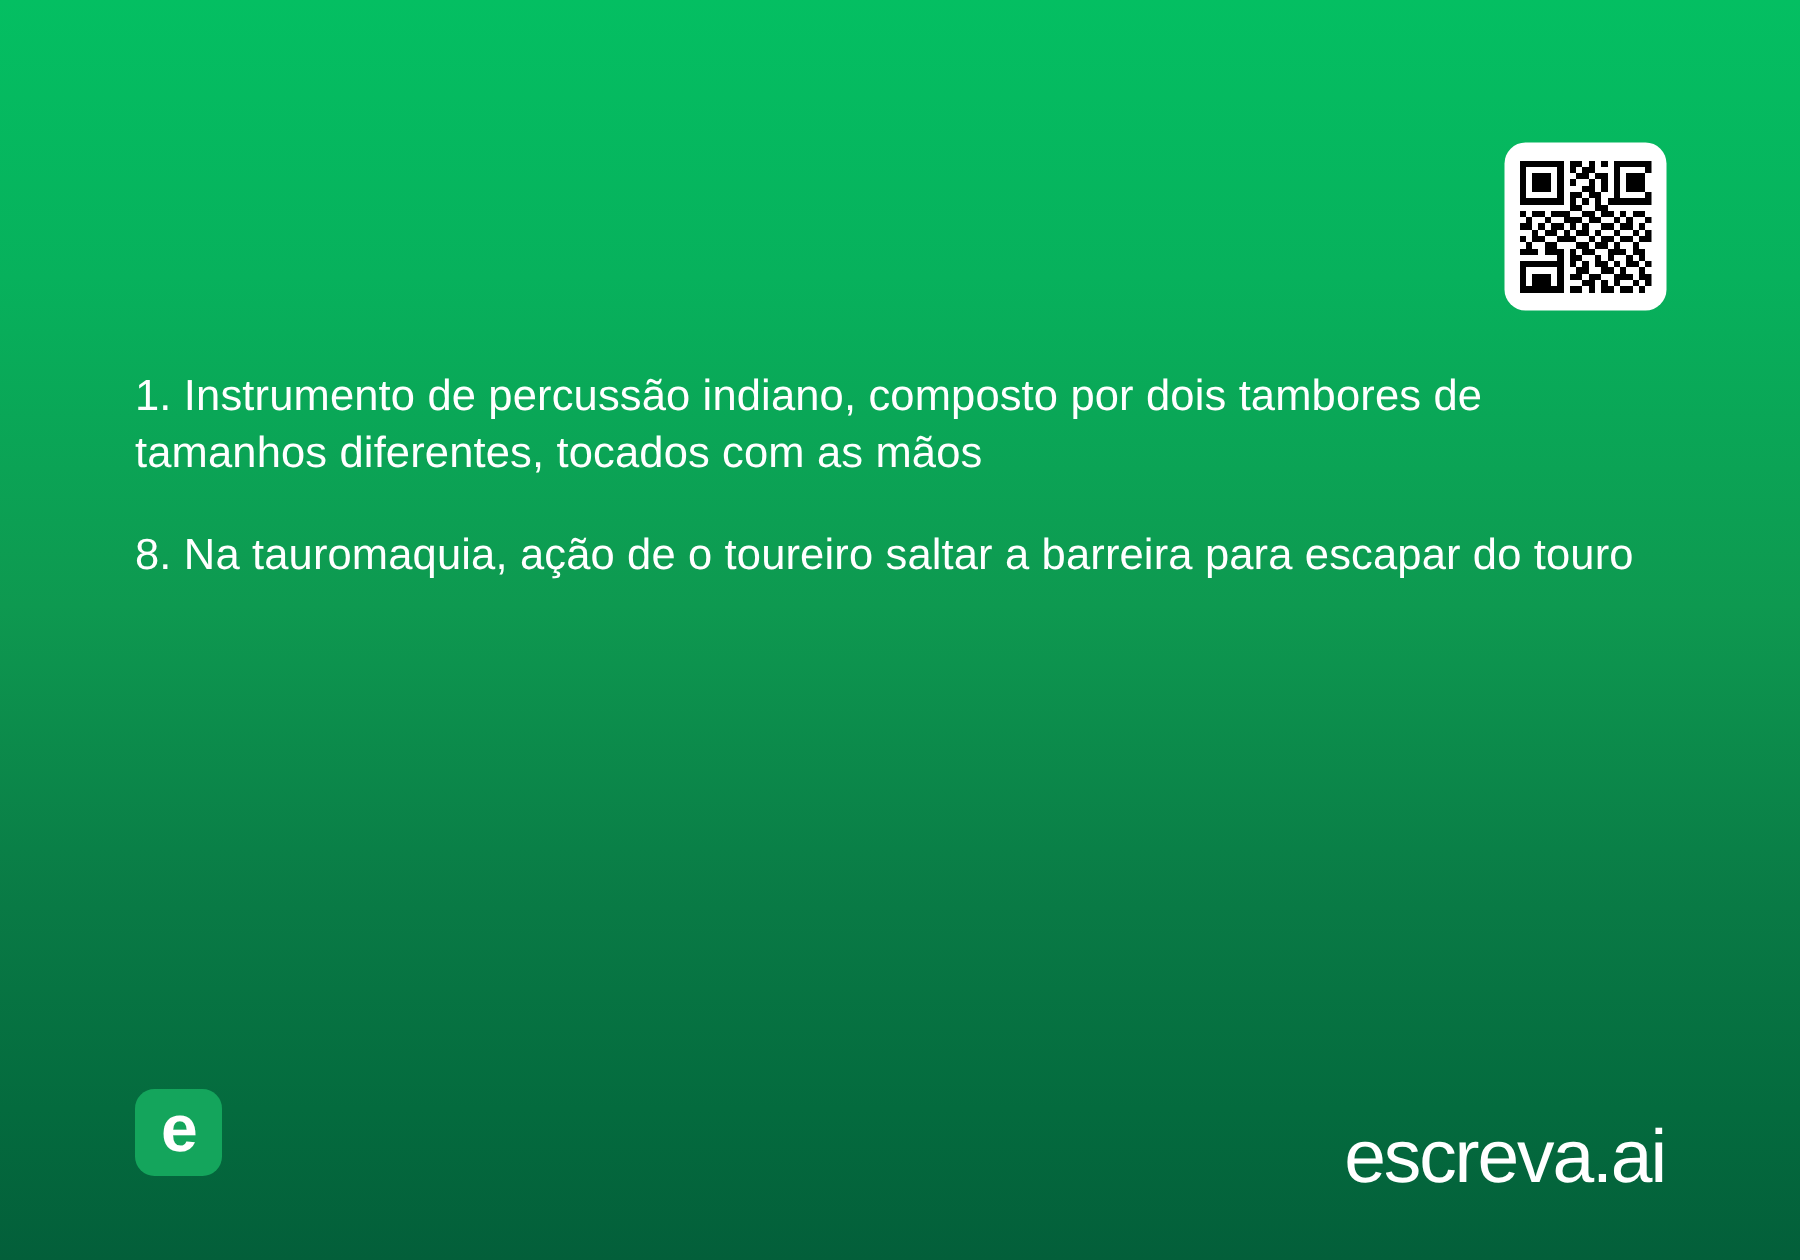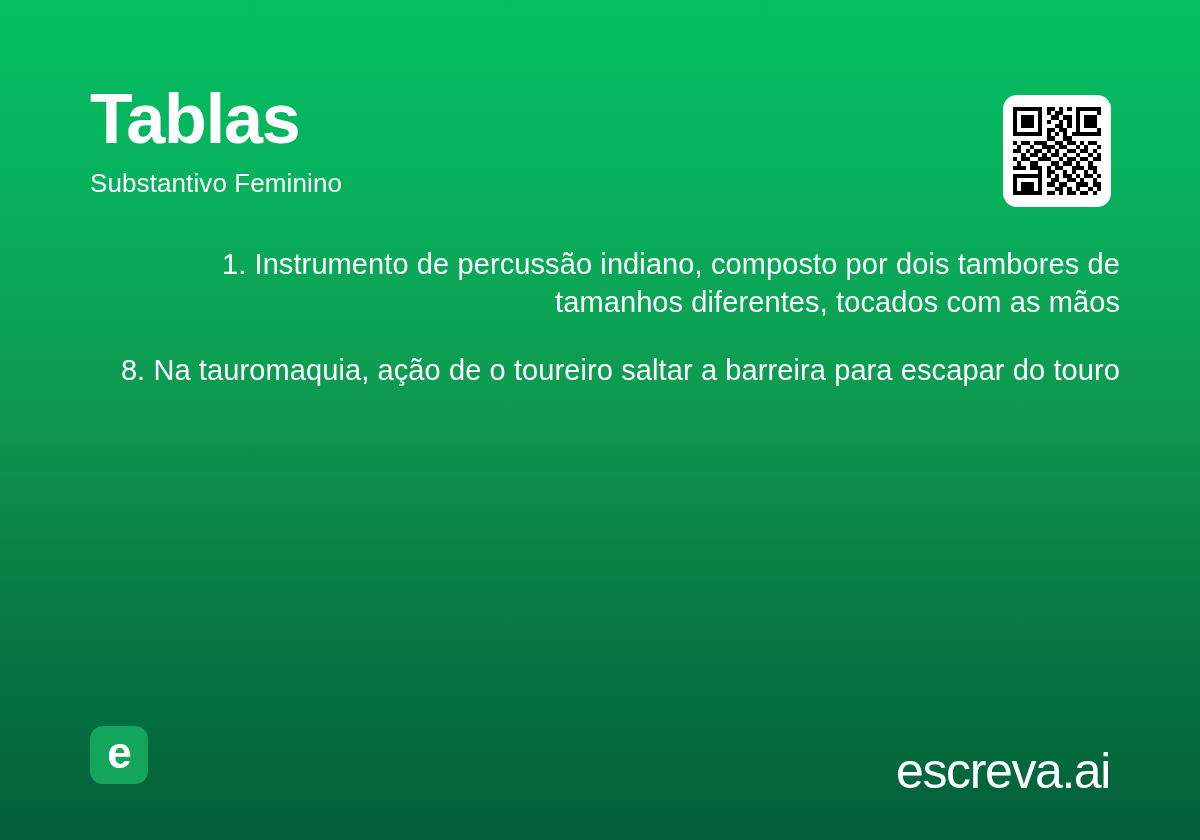--- a/index.html
+++ b/index.html
@@ -65,21 +65,20 @@
     height: 100%;
     display: block;
   }
 
   
   #definitions {
     position: absolute;
     left: 90px;
     top: 246px;
     width: 1030px;
-    text-align: right;
   }
   .definition {
     font-size: 29px;
     font-weight: 400;
     color: #ffffff;
     line-height: 1.30;
     margin: 0 0 31px 0;
     letter-spacing: 0.1px;
   }
   .definition:last-child { margin-bottom: 0; }
@@ -121,24 +120,20 @@
     font-weight: 400;
     line-height: 1;
     letter-spacing: -1.4px;
   }
 </style>
 </head>
 <body>
 
 <div id="card">
 
-  <div id="header">
-    <h1 id="title">Tablas</h1>
-    <div id="subtitle">Substantivo Feminino</div>
-  </div>
 
   <div id="qr-card">
     <svg id="qr-matrix" viewBox="0 0 21 21" shape-rendering="crispEdges" aria-hidden="true">
         <rect x="0" y="0" width="1" height="1" fill="#000000"></rect>
         <rect x="1" y="0" width="1" height="1" fill="#000000"></rect>
         <rect x="2" y="0" width="1" height="1" fill="#000000"></rect>
         <rect x="3" y="0" width="1" height="1" fill="#000000"></rect>
         <rect x="4" y="0" width="1" height="1" fill="#000000"></rect>
         <rect x="5" y="0" width="1" height="1" fill="#000000"></rect>
         <rect x="6" y="0" width="1" height="1" fill="#000000"></rect>

